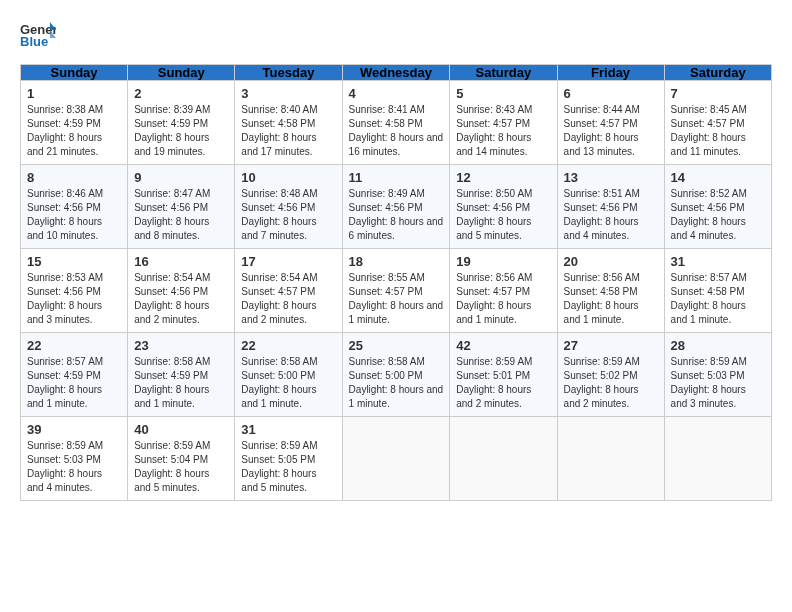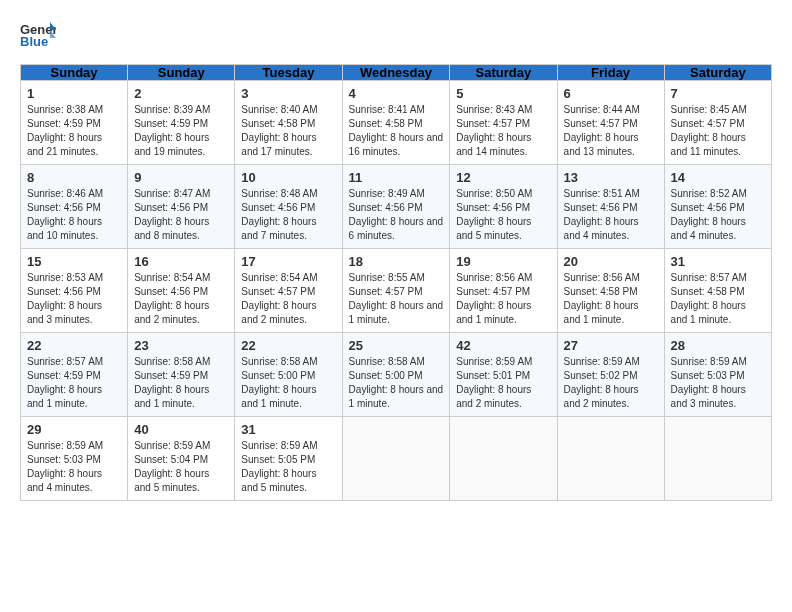--- a/index.html
+++ b/index.html
@@ -224,21 +224,21 @@
           <span class="day-num">27</span>
           <div class="cell-text">Sunrise: 8:59 AM<br>Sunset: 5:02 PM<br>Daylight: 8 hours and 2 minutes.</div>
         </td>
         <td>
           <span class="day-num">28</span>
           <div class="cell-text">Sunrise: 8:59 AM<br>Sunset: 5:03 PM<br>Daylight: 8 hours and 3 minutes.</div>
         </td>
       </tr>
       <tr>
         <td>
-          <span class="day-num">29</span>
+          <span class="day-num">39</span>
           <div class="cell-text">Sunrise: 8:59 AM<br>Sunset: 5:03 PM<br>Daylight: 8 hours and 4 minutes.</div>
         </td>
         <td>
           <span class="day-num">40</span>
           <div class="cell-text">Sunrise: 8:59 AM<br>Sunset: 5:04 PM<br>Daylight: 8 hours and 5 minutes.</div>
         </td>
         <td>
           <span class="day-num">31</span>
           <div class="cell-text">Sunrise: 8:59 AM<br>Sunset: 5:05 PM<br>Daylight: 8 hours and 5 minutes.</div>
         </td>

